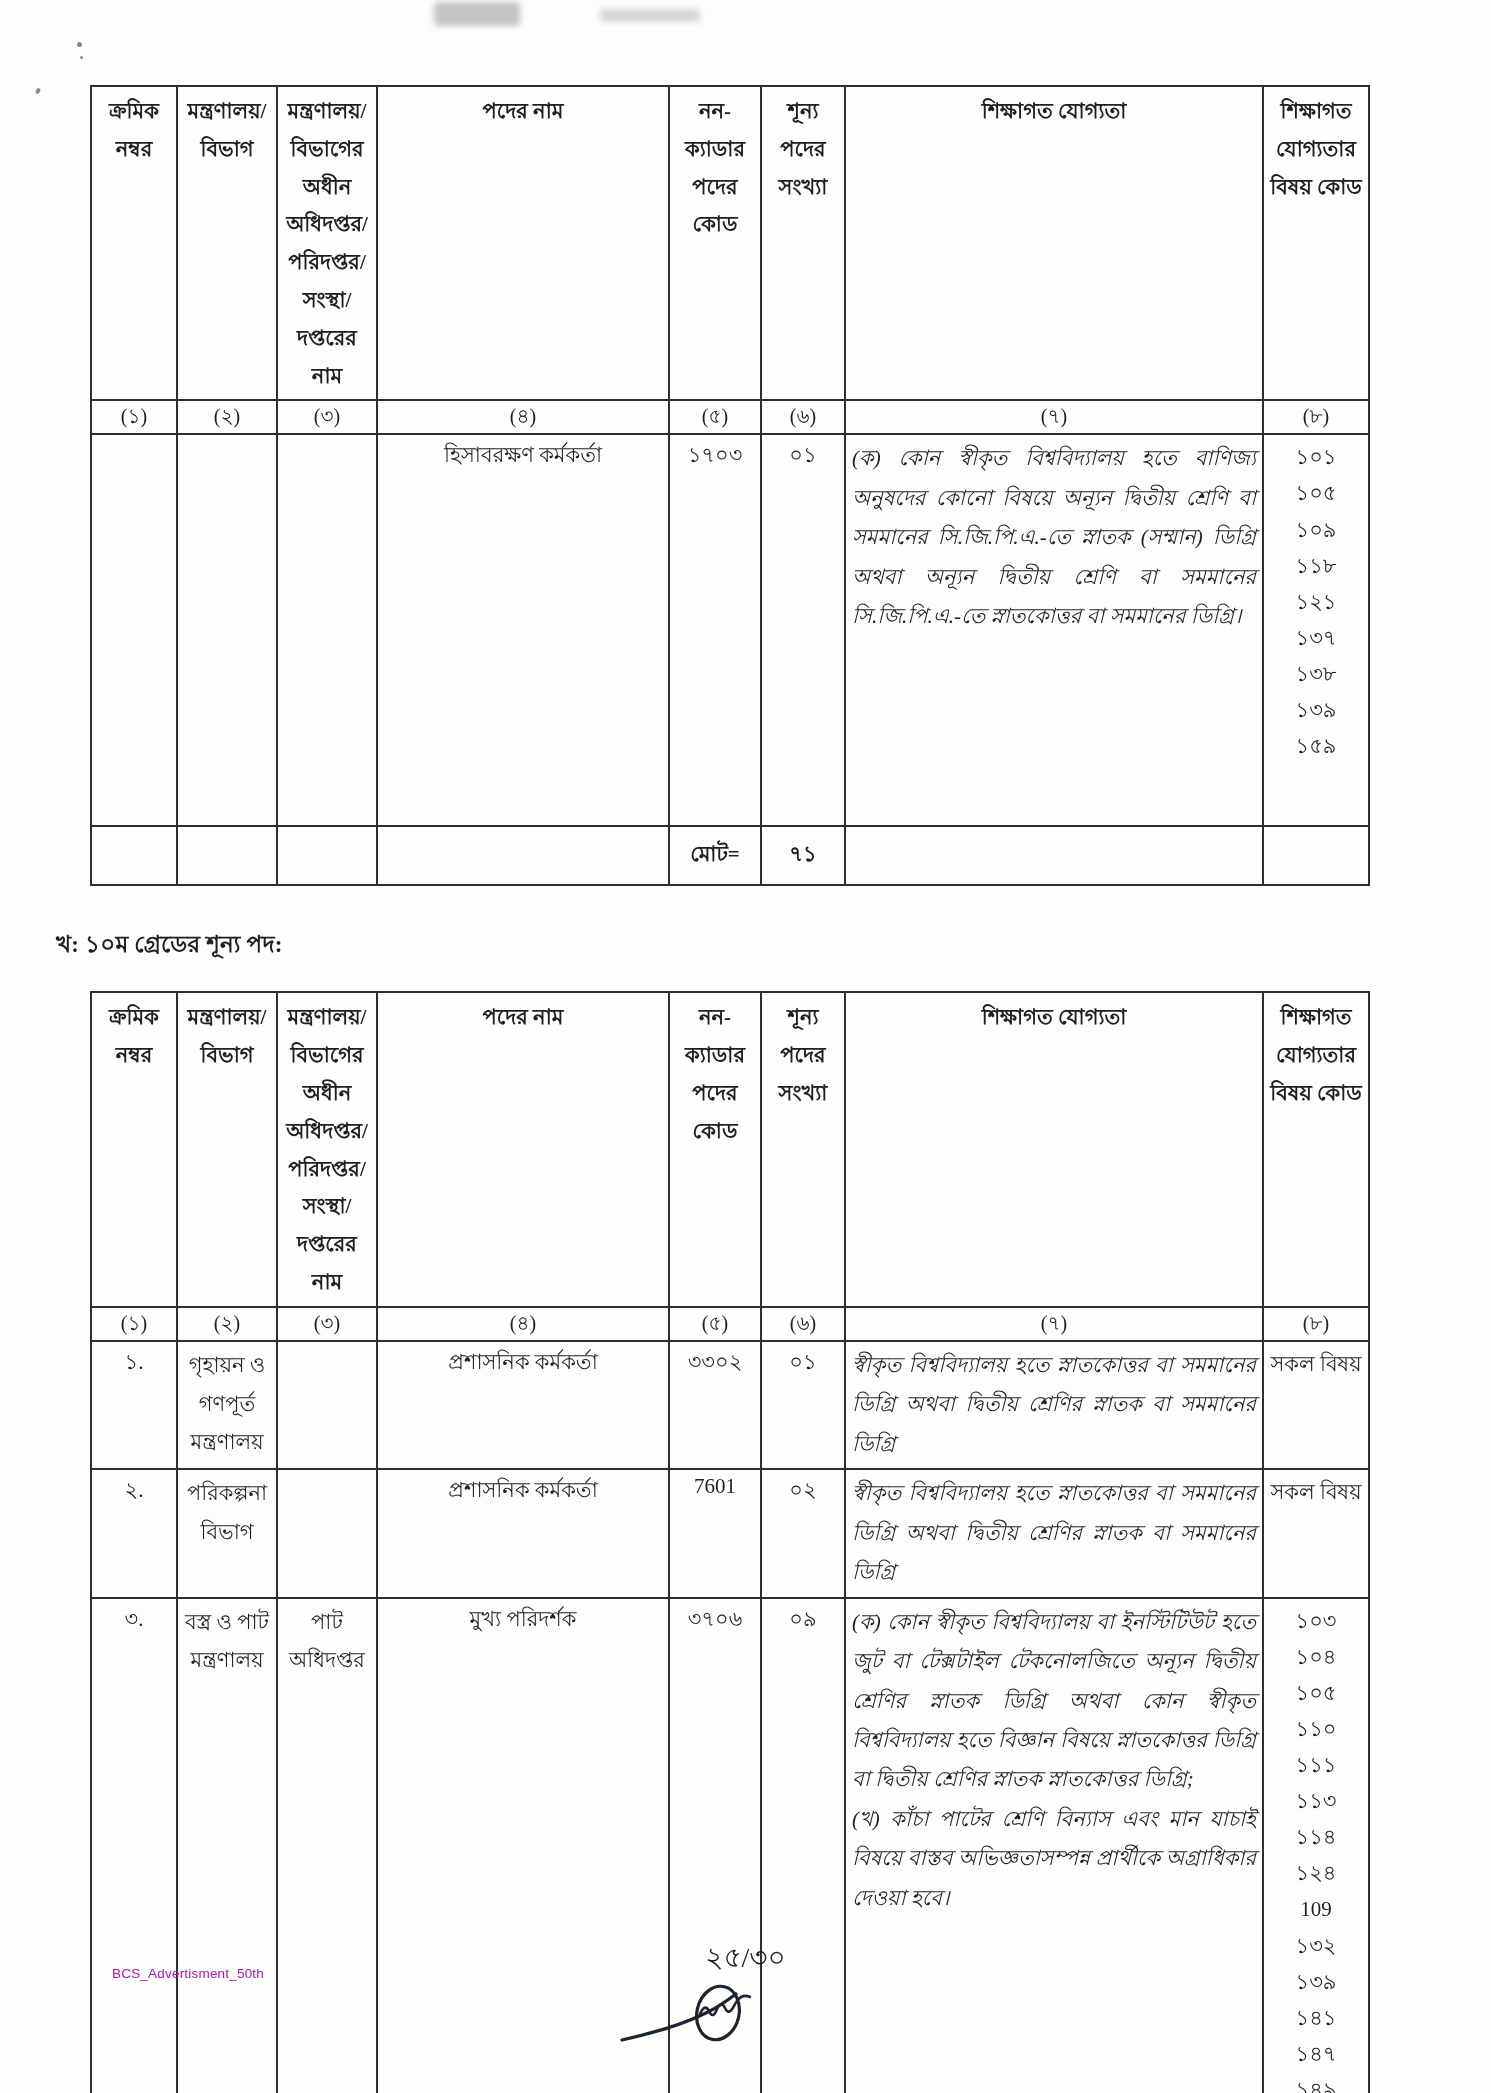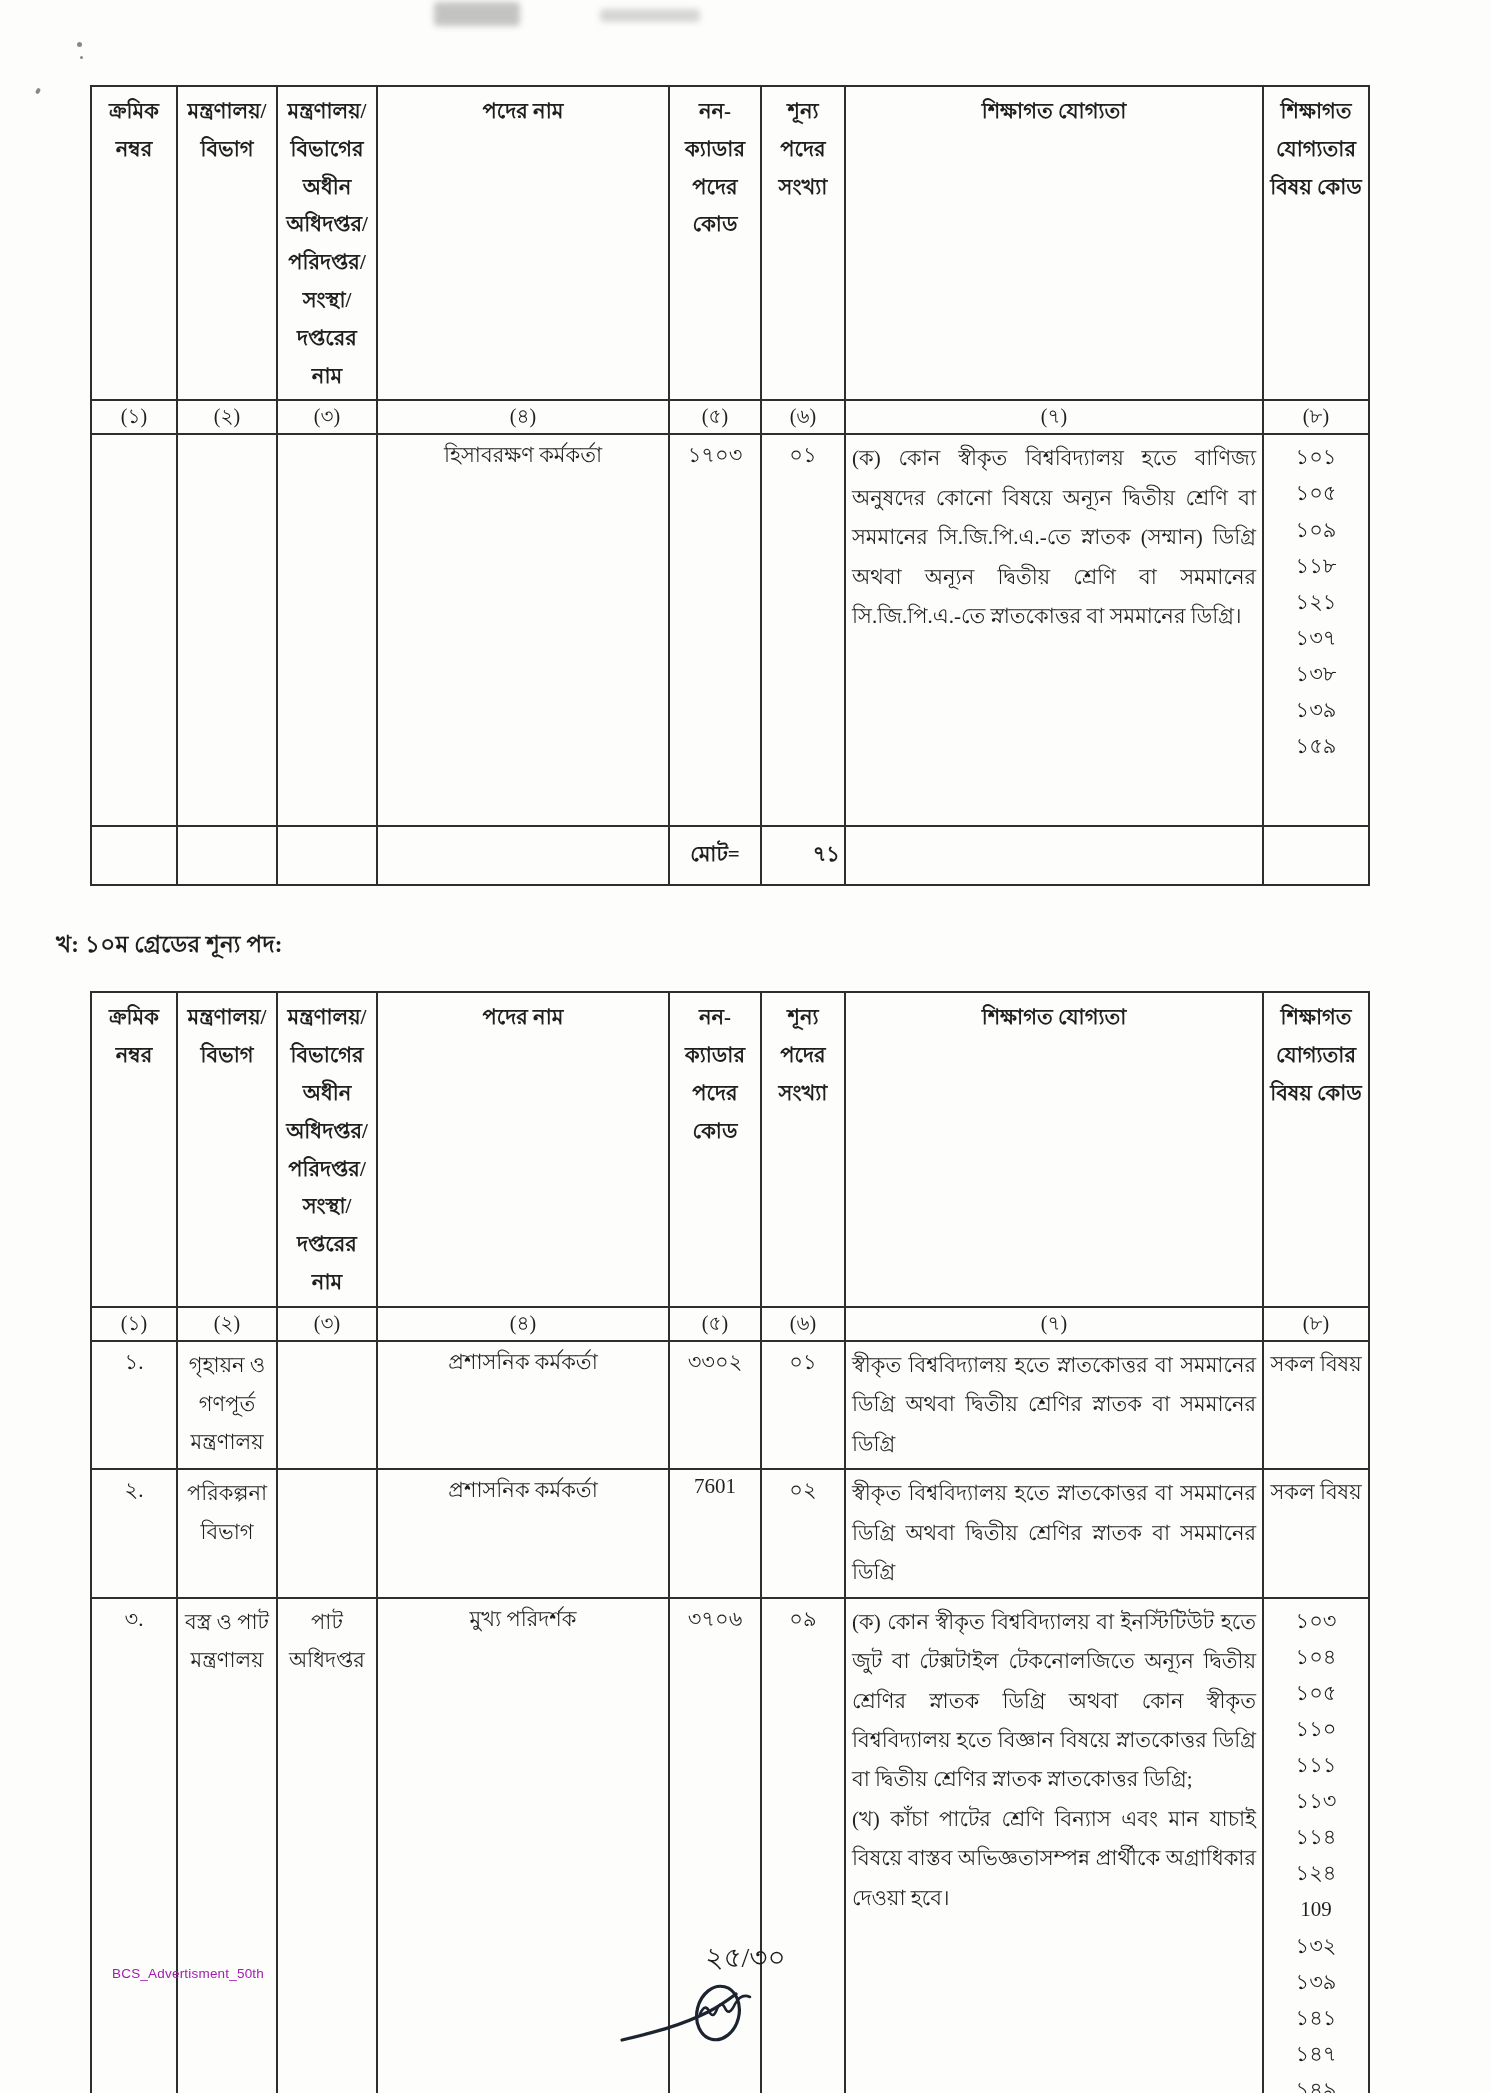--- a/index.html
+++ b/index.html
@@ -36,28 +36,28 @@
   }
   .grid th{
     font-weight:bold; text-align:center;
     line-height:1.8; padding-top:6px;
     height:158px;
   }
   .numrow td{
     height:34px; text-align:center;
     padding:2px; line-height:1.3; font-size:20px;
   }
-  .qual{ padding:6px 10px 6px 12px; }
+  .qual{ padding:6px 10px 6px 12px;font-style:italic; }
   .qual-para{ text-align:justify; line-height:1.88; }
   .codes{ text-align:center; padding-top:8px;border-radius:23px; }
   .code-line{ line-height:1.72; }
   .t1 .data-row td{ height:392px; }
   .t1 .total-row td{ height:30px; padding:11px 4px; }
   .total-label{ text-align:center; font-weight:bold; font-size:21px; }
-  .total-value{ text-align:right; font-weight:bold; font-size:21px; }
+  .total-value{ text-align:center; font-weight:bold; font-size:21px; }
   .t2 .row-1 td{ height:112px; }
   .t2 .row-2 td{ height:82px; }
   .serial-cell{ text-align:center; padding-top:8px; }
   .ministry-cell{ text-align:center; line-height:1.85; padding-top:6px; }
   .post-cell{ text-align:center; padding-top:8px; }
   .num-cell{ text-align:center; padding-top:8px; }
   
   .section-heading{
     margin:40px 0 0 56px;
     font-size:23px; font-weight:bold;

